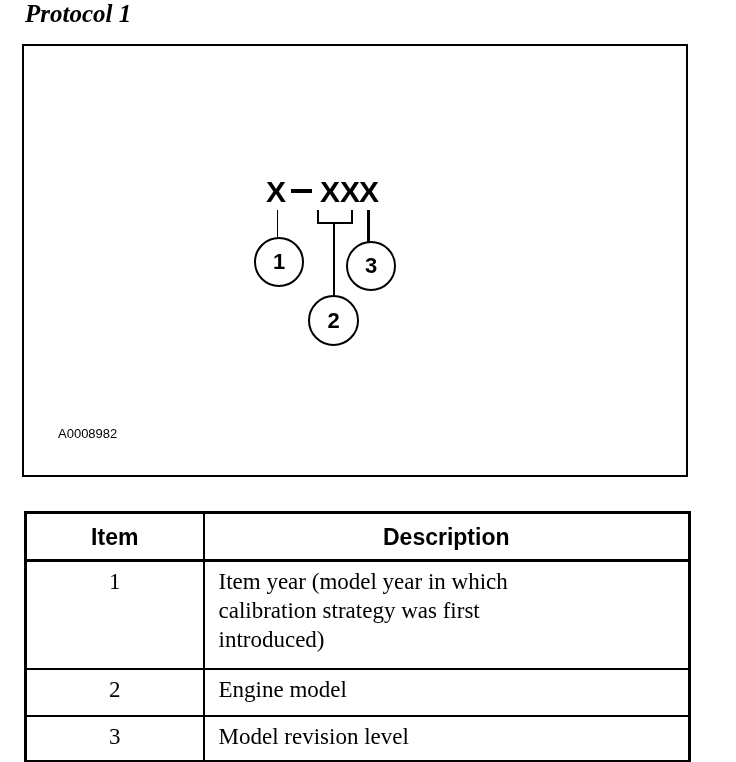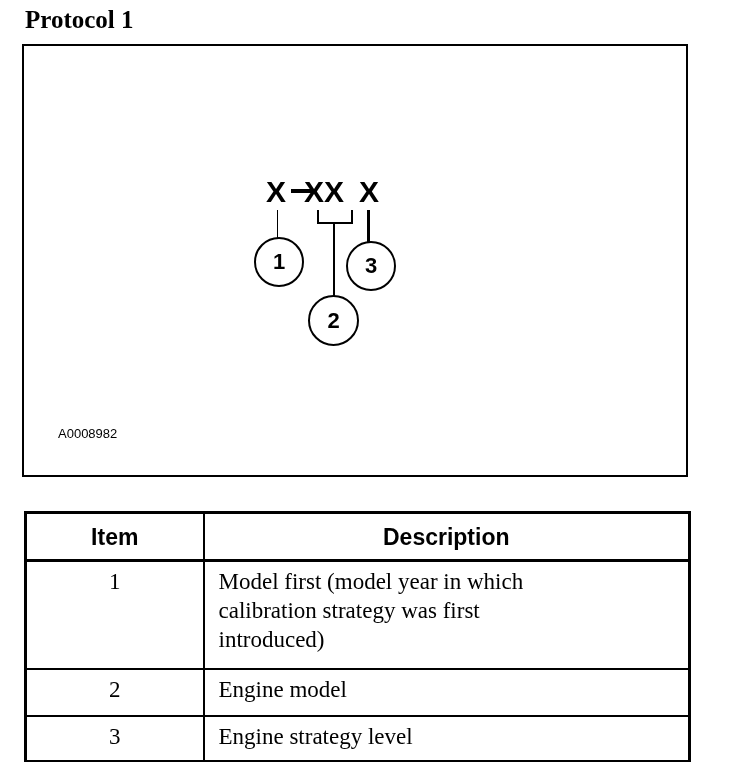--- a/index.html
+++ b/index.html
@@ -11,25 +11,26 @@
     position: relative;
     font-family: "Liberation Sans", sans-serif;
     color: #000;
     overflow: hidden;
   }
 
   
   .page-title {
     position: absolute;
     left: 25px;
-    top: 6px;
+    top: 0;
     font-family: "Liberation Serif", serif;
     font-weight: bold;
     font-size: 25px;
     color: #000;
+    font-style: italic;
   }
 
   
   .figure-box {
     position: absolute;
     left: 22px;
     top: 44px;
     width: 662px;
     height: 429px;
     border: 2px solid #000;
@@ -39,21 +40,21 @@
   .code-char {
     font-family: "Liberation Sans", sans-serif;
     font-weight: bold;
     font-size: 30px;
     line-height: 30px;
     letter-spacing: 0px;
     color: #000;
     top: 131px;
   }
   .code-first  { left: 242px; }
-  .code-middle { left: 280px; text-align: center; }
+  .code-middle { left: 296px; text-align: center; }
   .code-last   { left: 335px; }
 
   .code-dash {
     left: 267px;
     top: 143px;
     width: 21px;
     height: 4px;
     background: #000;
   }
 
@@ -171,29 +172,29 @@
   <thead>
     <tr>
       <th>Item</th>
       <th>Description</th>
     </tr>
   </thead>
   <tbody>
     <tr class="row-1">
       <td class="item-cell">1</td>
       <td class="desc-cell">
-        <div class="desc-wrap-narrow">Model first (model year in which calibration strategy was first introduced)</div>
+        <div class="desc-wrap-narrow">Item year (model year in which calibration strategy was first introduced)</div>
       </td>
     </tr>
     <tr class="row-2">
       <td class="item-cell">2</td>
       <td class="desc-cell">
         <div>Engine model</div>
       </td>
     </tr>
     <tr class="row-3">
       <td class="item-cell">3</td>
       <td class="desc-cell">
-        <div>Engine strategy level</div>
+        <div>Model revision level</div>
       </td>
     </tr>
   </tbody>
 </table>
 
 </body></html>

